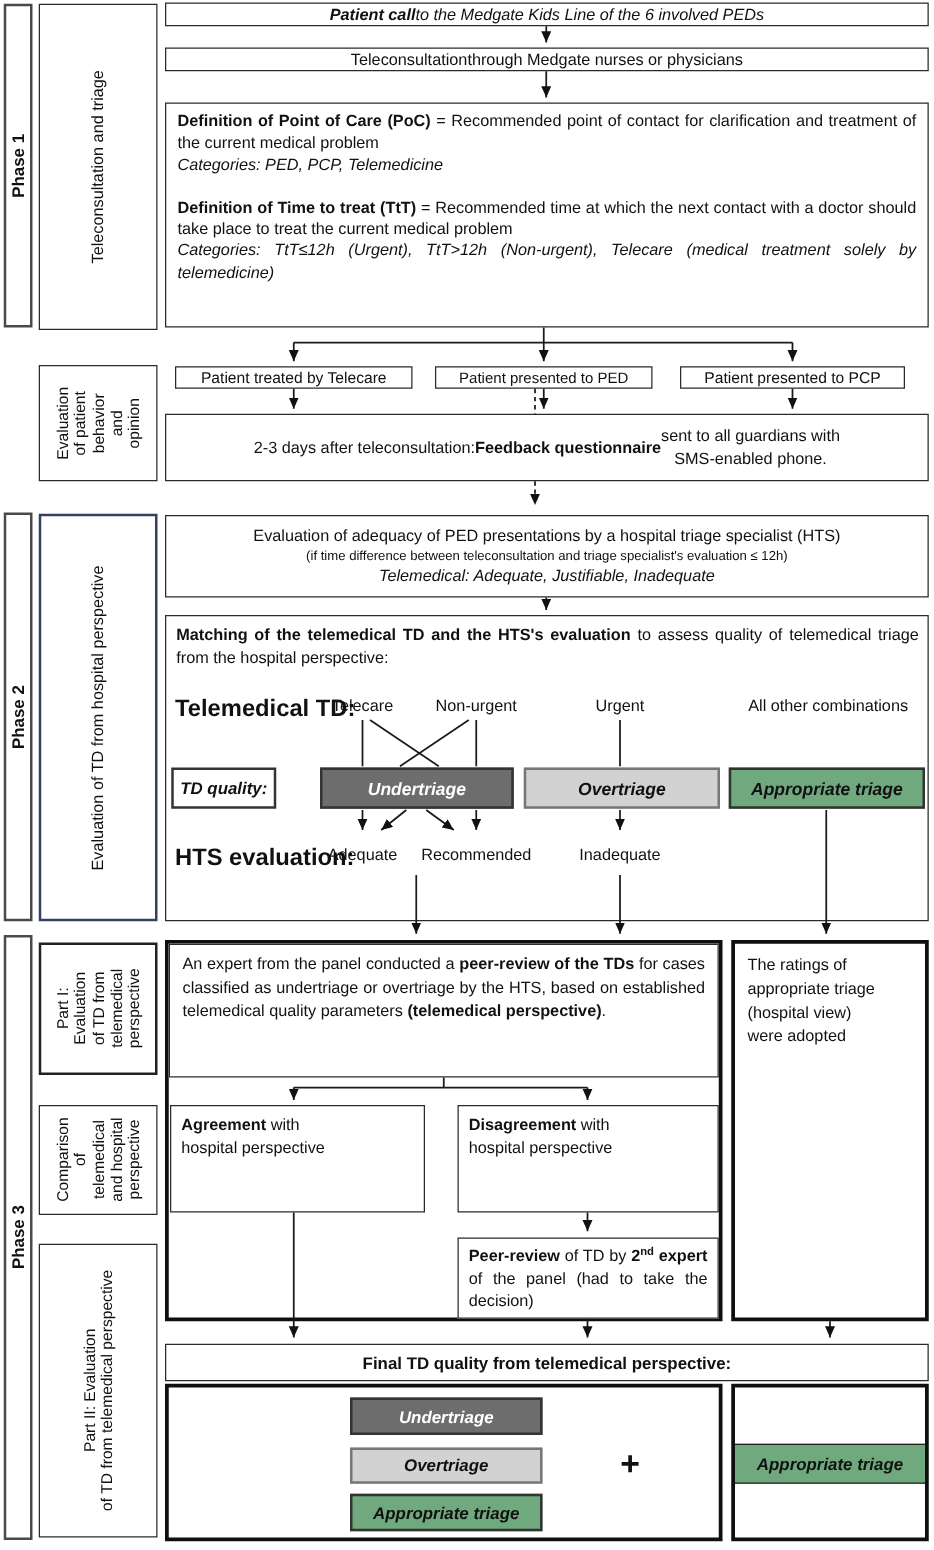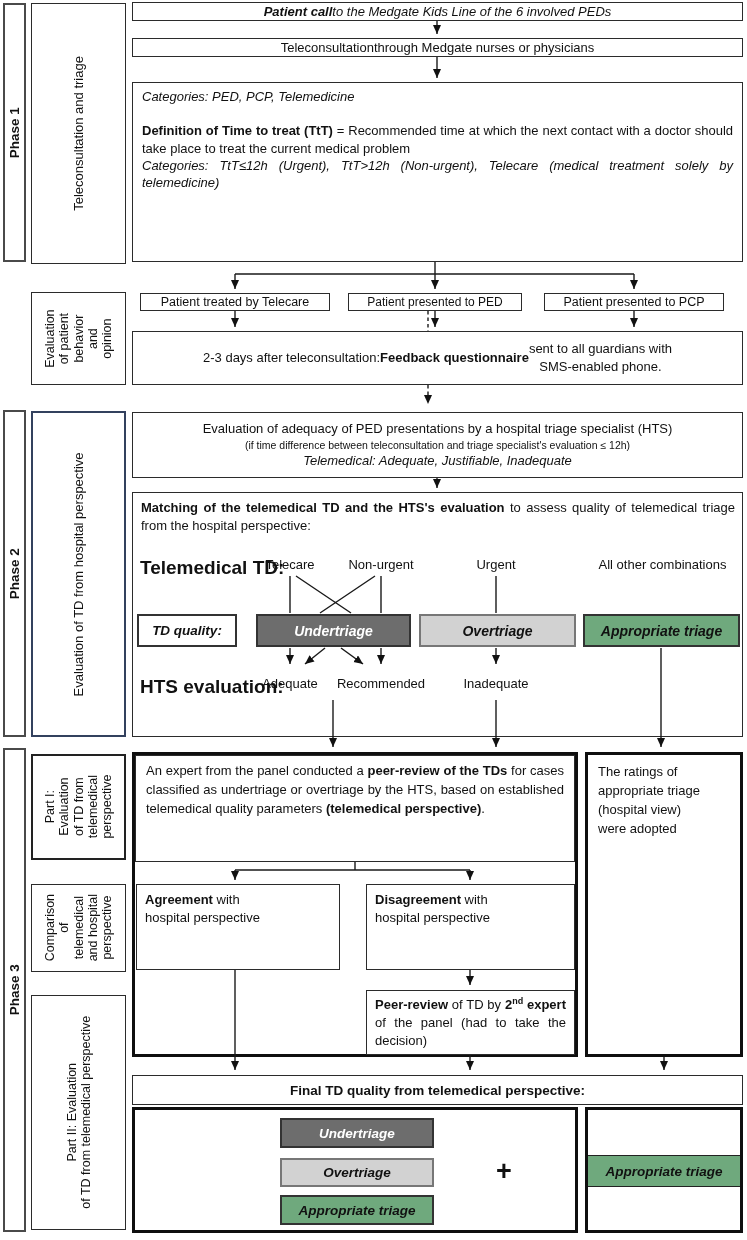--- a/index.html
+++ b/index.html
@@ -74,20 +74,21 @@
   <div class="abs box center" style="left:132px;top:2px;width:611px;height:19px;font-style:italic;">
       <span style="font-weight: bold;">Patient call</span>
       <span> to the Medgate Kids Line of the 6 involved PEDs</span>
     </div>
   <div class="abs box center" style="left:132px;top:38px;width:611px;height:19px;">
       <span style="font-weight: normal;">Teleconsultation</span>
       <span> through Medgate nurses or physicians</span>
     </div>
 
   <div class="abs box" style="left:132px;top:82px;width:611px;height:180px;padding:5px 9px;line-height:1.33;">
+    <p class="just"><span style="font-weight: bold;">Definition of Point of Care (PoC)</span><span> = Recommended point of contact for clarification and treatment of the current medical problem</span></p>
     <p><span style="font-style: italic;">Categories: PED, PCP, Telemedicine</span></p>
     <p class="just" style="margin-top:17px;"><span style="font-weight: bold;">Definition of Time to treat (TtT)</span><span> = Recommended time at which the next contact with a doctor should take place to treat the current medical problem</span></p>
     <p class="just"><span style="font-style: italic;">Categories: TtT≤12h (Urgent), TtT&gt;12h (Non-urgent), Telecare (medical treatment solely by telemedicine)</span></p>
   </div>
 
   <div class="abs box center" style="left:140px;top:293px;width:190px;height:18px;font-size:12.5px;">Patient treated by Telecare</div>
   <div class="abs box center" style="left:348px;top:293px;width:174px;height:18px;font-size:12px;">Patient presented to PED</div>
   <div class="abs box center" style="left:544px;top:293px;width:180px;height:18px;font-size:12.5px;">Patient presented to PCP</div>
 
   <div class="abs box center preline" style="left:132px;top:331px;width:611px;height:54px;line-height:1.35;"><span>2-3 days after teleconsultation: </span><span style="font-weight: bold;">Feedback questionnaire</span><span> sent to all guardians with
@@ -101,21 +102,21 @@
 
   <div class="abs box" style="left:132px;top:492px;width:611px;height:245px;"></div>
   <div class="abs just" style="left:141px;top:499px;width:594px;line-height:1.35;"><span style="font-weight: bold;">Matching of the telemedical TD and the HTS's evaluation</span><span> to assess quality of telemedical triage from the hospital perspective:</span></div>
 
   <div class="abs rowlab" style="left:140px;top:557px;">Telemedical TD:</div>
   <div class="abs center" style="left:250px;top:557px;width:80px;">Telecare</div>
   <div class="abs center" style="left:336px;top:557px;width:90px;">Non-urgent</div>
   <div class="abs center" style="left:456px;top:557px;width:80px;">Urgent</div>
   <div class="abs center" style="left:585px;top:557px;width:155px;">All other combinations</div>
 
-  <div class="abs qbar" style="left:137px;top:614px;width:100px;height:33px;background:#fff;font-size:13.5px;">TD quality:</div>
+  <div class="abs qbar" style="left:137px;top:614px;width:84px;height:33px;background:#fff;font-size:13.5px;">TD quality:</div>
   <div class="abs qbar" style="left: 256px; top: 614px; width: 155px; height: 33px; color: rgb(255, 255, 255); background-color: rgb(109, 109, 109);">Undertriage</div>
   <div class="abs qbar" style="left: 419px; top: 614px; width: 157px; height: 33px; border-color: rgb(119, 119, 119); background-color: rgb(210, 210, 210);">Overtriage</div>
   <div class="abs qbar" style="left: 583px; top: 614px; width: 157px; height: 33px; background-color: rgb(111, 169, 125);">Appropriate triage</div>
 
   <div class="abs rowlab" style="left:140px;top:676px;">HTS evaluation:</div>
   <div class="abs center" style="left:250px;top:676px;width:80px;">Adequate</div>
   <div class="abs center" style="left:336px;top:676px;width:90px;">Recommended</div>
   <div class="abs center" style="left:451px;top:676px;width:90px;">Inadequate</div>
 
   <div class="abs thick" style="left:132px;top:752px;width:446px;height:305px;"></div>

